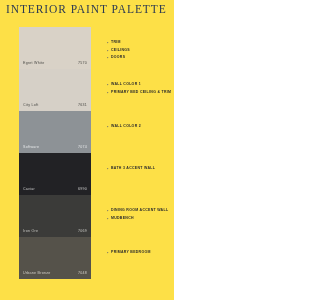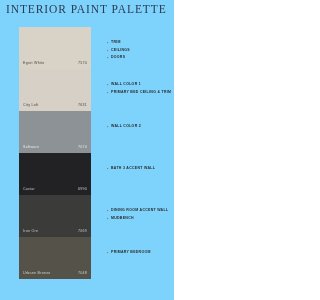--- a/index.html
+++ b/index.html
@@ -11,21 +11,21 @@
     height: 300px;
     background: #ffffff;
     font-family: "Liberation Sans", sans-serif;
     overflow: hidden;
     position: relative;
   }
   .page {
     width: 174px;
     height: 300px;
     position: relative;
-    background: #7dd3fc;
+    background: #fde047;
   }
   .title {
     position: absolute;
     top: 3px;
     left: 6px;
     width: 164px;
     font-family: "Liberation Serif", serif;
     font-size: 11.5px;
     letter-spacing: 0.9px;
     color: #2c3a52;

